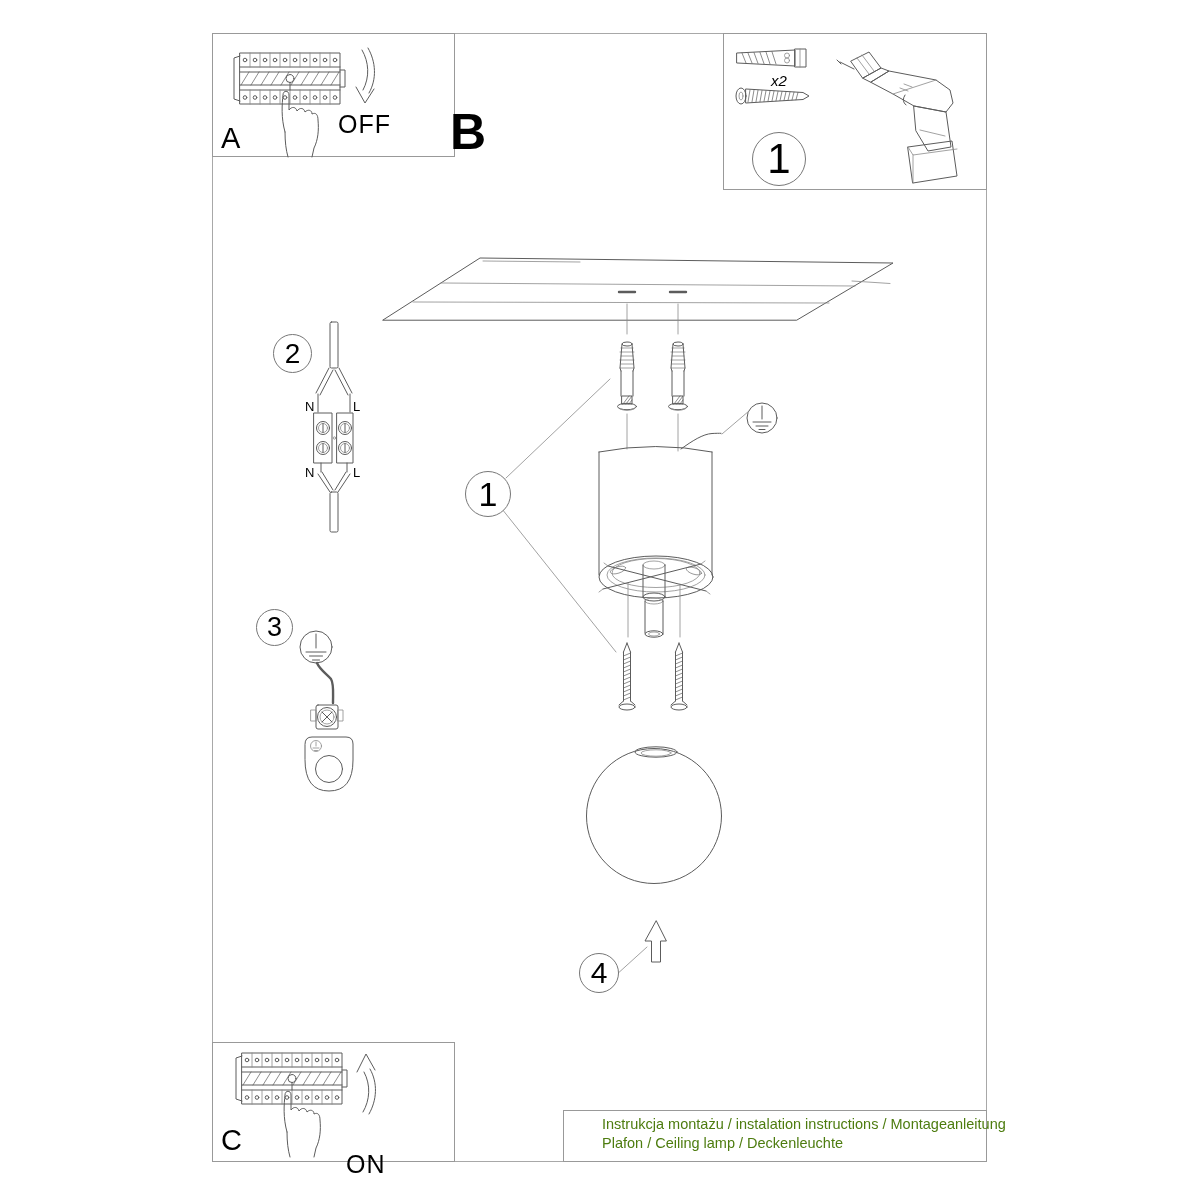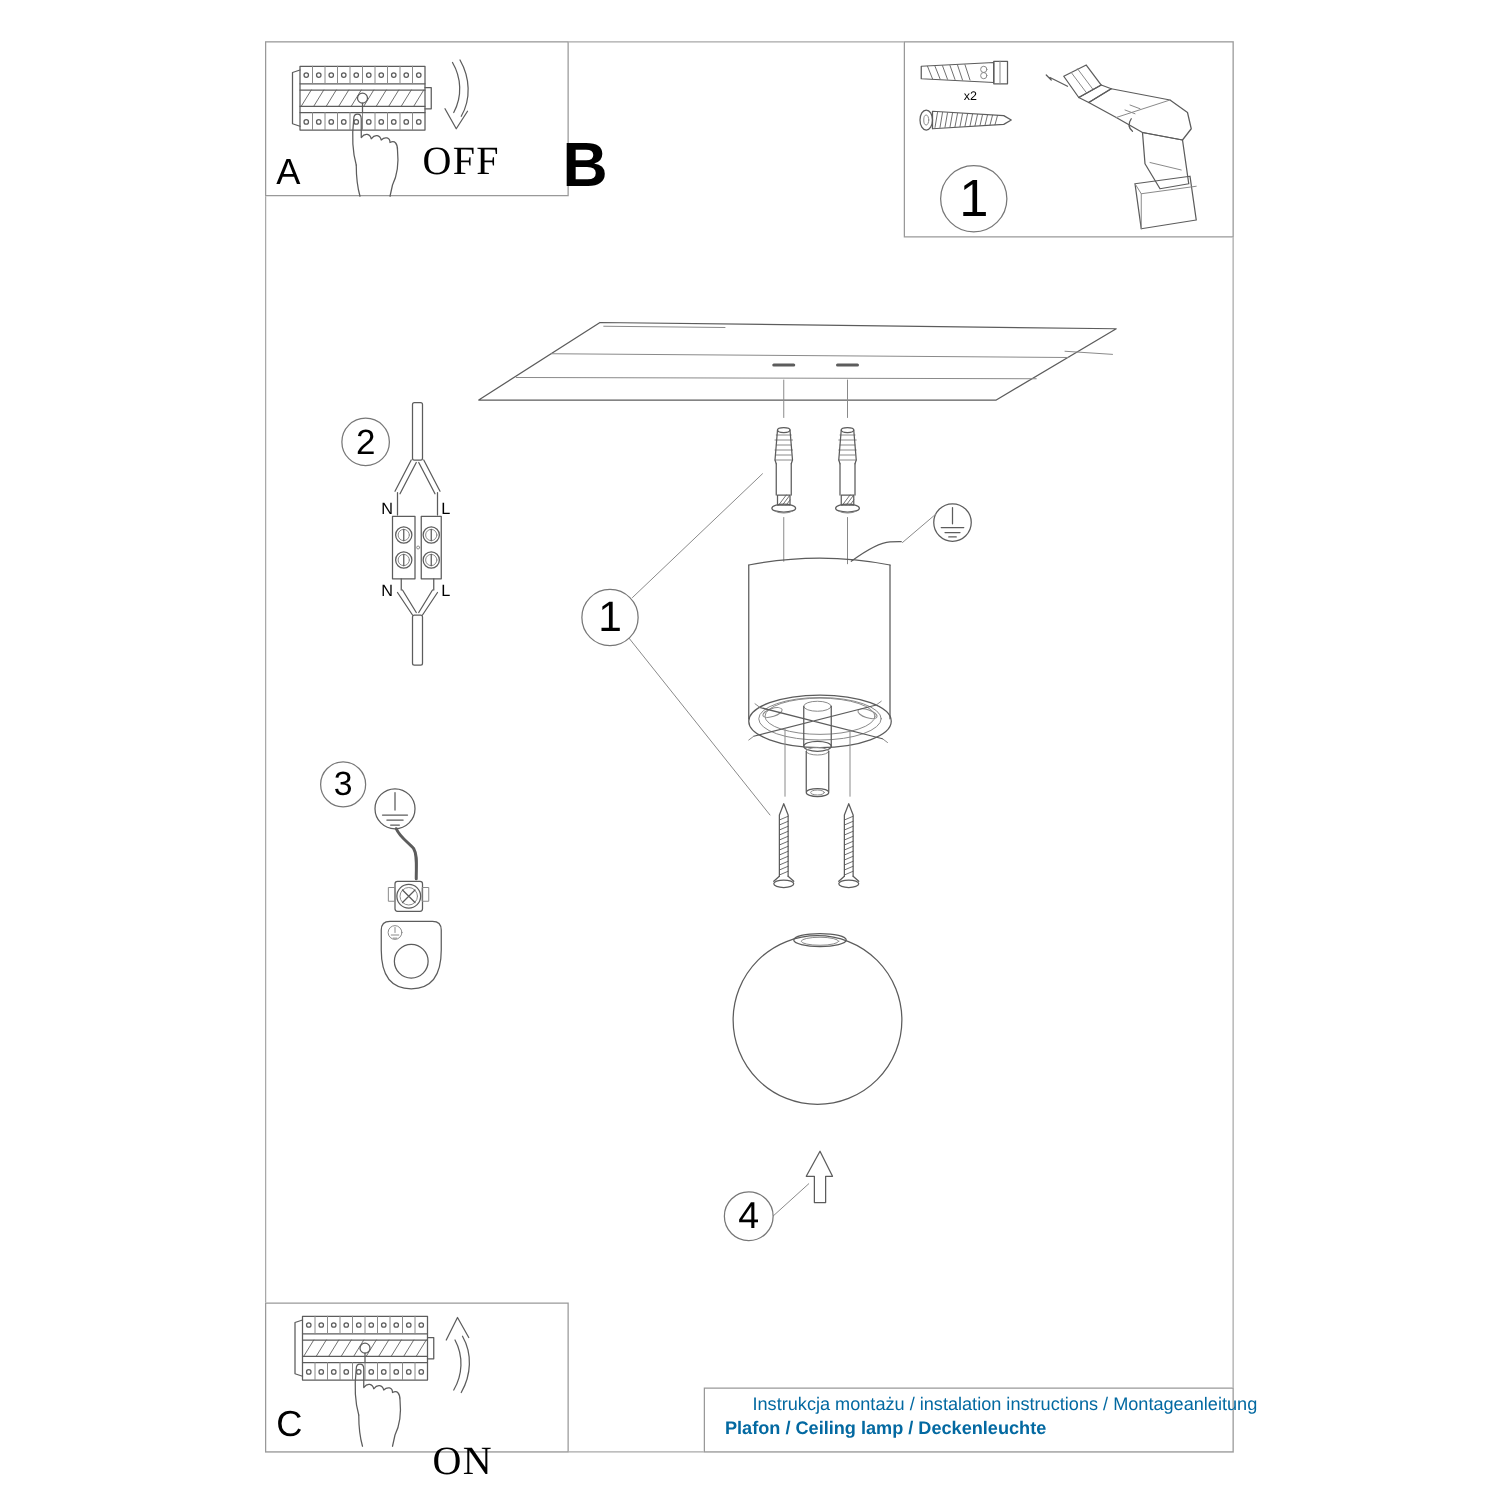--- a/index.html
+++ b/index.html
@@ -9,26 +9,26 @@
   #frame{position:absolute;left:212px;top:33px;width:775px;height:1129px;
          border:1px solid #a8a8a8;box-sizing:border-box;}
   svg.art{position:absolute;left:0;top:0;width:1200px;height:1200px;}
   svg.art *{stroke:#5c5c5c;fill:none;stroke-width:1;stroke-linecap:round;stroke-linejoin:round;}
   svg.art .thin{stroke-width:0.8;stroke:#8a8a8a;}
   svg.art .thick{stroke-width:2.4;}
   svg.art .hatch{stroke-width:0.7;}
   .lbl{position:absolute;line-height:1;white-space:nowrap;}
   .letter{font-size:29px;}
   .bigletter{font-size:50px;font-weight:600;}
-  .action{font-size:32px;letter-spacing:1px;font-family:Liberation Serif, serif;}
-  .qty{font-size:10px;}
+  .action{font-size:25px;letter-spacing:1px;}
+  .qty{font-size:15px;font-style:italic;}
   .wirelbl{font-size:13px;}
   .stepcircle{position:absolute;border:1px solid #777;border-radius:50%;
               display:flex;align-items:center;justify-content:center;background:#fff;}
-  .footer-line{position:absolute;font-size:14.5px;color:#0369a1;}
+  .footer-line{position:absolute;font-size:14.5px;color:#4d7c0f;}
 </style>
 </head>
 <body>
 
 <div id="page">
 
   <div id="frame"></div>
   <div class="box" style="left:212px;top:33px;width:243px;height:124px;"></div>
   <div class="box" style="left:723px;top:33px;width:264px;height:157px;"></div>
   <div class="box" style="left:212px;top:1042px;width:243px;height:120px;"></div>
@@ -305,15 +305,15 @@
   </div>
 
   <div class="stepcircle" style="left:579px;top:953px;width:38px;height:38px;font-size:30px;">
     <span>4</span>
   </div>
 
   <span class="lbl letter" style="left:221px;top:1126px;">C</span>
   <span class="lbl action" style="left:346px;top:1152px;">ON</span>
 
   <span class="footer-line" style="left:602px;top:1116px;">Instrukcja montażu / instalation instructions / Montageanleitung</span>
-  <span class="footer-line" style="left:580px;top:1135px;font-weight:bold;">Plafon / Ceiling lamp / Deckenleuchte</span>
+  <span class="footer-line" style="left:602px;top:1135px;">Plafon / Ceiling lamp / Deckenleuchte</span>
 
 </div>
 
 </body></html>

